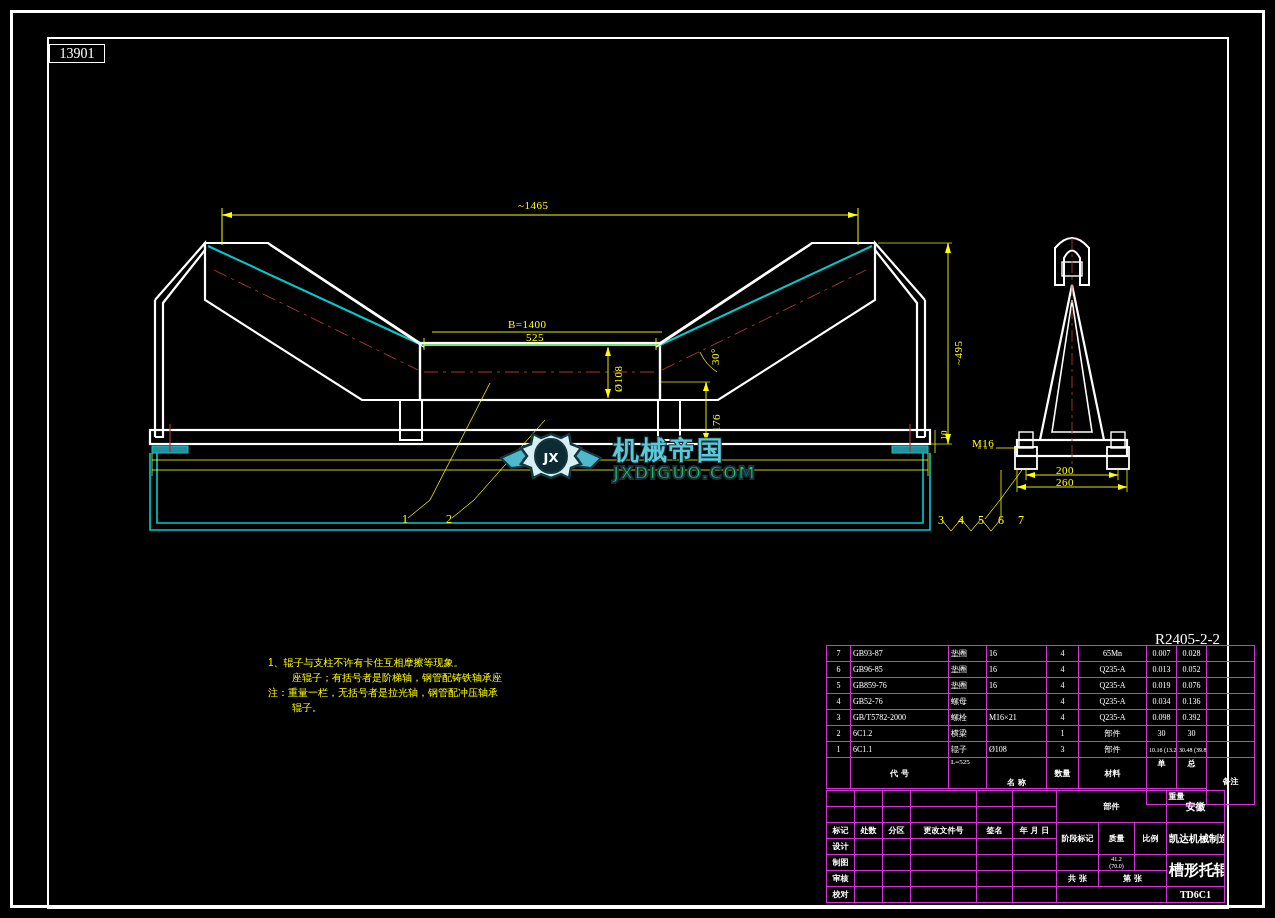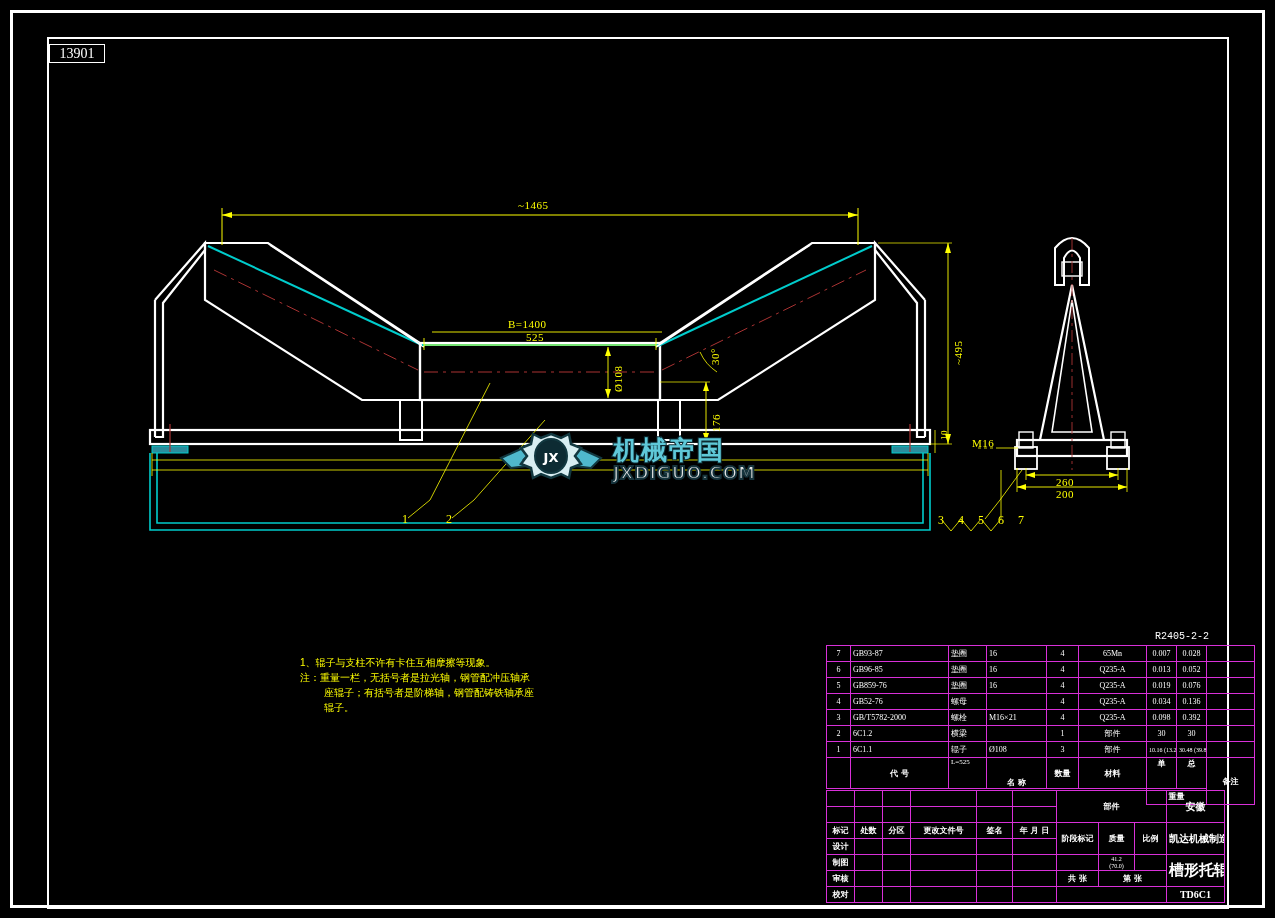--- a/index.html
+++ b/index.html
@@ -80,21 +80,21 @@
     font-family: "Liberation Sans", sans-serif;
     font-size: 10px;
     line-height: 15px;
   }
   .tech-req .title {
     text-align: center;
     font-weight: bold;
     letter-spacing: 3px;
     margin-bottom: 2px;
   }
-  .tech-req .line { white-space: pre-wrap; margin-left: 32px; }
+  .tech-req .line { white-space: pre-wrap; }
   .tech-req .indent { padding-left: 24px; }
 
   
   .tbl {
     position: absolute;
     border-collapse: collapse;
     table-layout: fixed;
     color: #ffffff;
     font-family: "Liberation Serif", serif;
     font-size: 8px;
@@ -111,22 +111,22 @@
   .bold { font-weight: bold; }
   .cjk { font-family: "DejaVu Sans", sans-serif; font-size: 8px; }
 
   #parts-table { left: 826px; top: 645px; width: 398px; }
   #title-block { left: 826px; top: 790px; width: 398px; }
 
   .code-label {
     position: absolute;
     left: 1155px; top: 631px;
     color: #ffffff;
-    font-family: Liberation Mono, monospace;
-    font-size: 10px;
+    font-family: Liberation Serif, serif;
+    font-size: 15px;
   }
 
   
   .watermark {
     position: absolute;
     left: 497px; top: 425px;
     width: 290px; height: 68px;
     display: flex;
     align-items: center;
     pointer-events: none;
@@ -139,21 +139,21 @@
   }
   .wm-cn {
     font-size: 26px;
     letter-spacing: 2px;
     -webkit-text-stroke: 2px #0d2b33;
     paint-order: stroke fill;
   }
   .wm-en {
     font-size: 17px;
     letter-spacing: 1px;
-    color: #e5e5e5;
+    color: #22c55e;
     -webkit-text-stroke: 2px #16343d;
     margin-top: 2px;
   }
 </style>
 </head>
 <body>
 
 <div id="root">
 
   <div class="outer-border"></div>
@@ -284,35 +284,35 @@
   <div class="dimtext" style="left:518px; top:199px;">~1465</div>
   <div class="dimtext" style="left:508px; top:318px;">B=1400</div>
   <div class="dimtext" style="left:526px; top:331px;">525</div>
   <div class="dimtext vert" style="left:612px; top:392px;">Ø108</div>
   <div class="dimtext vert" style="left:710px; top:432px;">176</div>
   <div class="dimtext vert" style="left:709px; top:365px;">30°</div>
   <div class="dimtext vert" style="left:952px; top:365px;">~495</div>
   <div class="dimtext vert" style="left:939px; top:440px; font-size:9px;">10</div>
 
   <div class="dimtext" style="left:972px; top:437px;">M16</div>
-  <div class="dimtext" style="left:1056px; top:488px;">200</div>
+  <div class="dimtext" style="left:1056px; top:464px;">200</div>
   <div class="dimtext" style="left:1056px; top:476px;">260</div>
 
   <div class="leader-num" style="left:402px; top:512px;">1</div>
   <div class="leader-num" style="left:446px; top:512px;">2</div>
   <div class="leader-num" style="left:938px; top:513px;">3</div>
   <div class="leader-num" style="left:958px; top:513px;">4</div>
   <div class="leader-num" style="left:978px; top:513px;">5</div>
   <div class="leader-num" style="left:998px; top:513px;">6</div>
   <div class="leader-num" style="left:1018px; top:513px;">7</div>
 
   <div class="tech-req">
     <div class="line">1、辊子与支柱不许有卡住互相摩擦等现象。</div>
+    <div class="line indent">座辊子；有括号者是阶梯轴，钢管配铸铁轴承座</div>
     <div class="line">注：重量一栏，无括号者是拉光轴，钢管配冲压轴承</div>
-    <div class="line indent">座辊子；有括号者是阶梯轴，钢管配铸铁轴承座</div>
     <div class="line indent">辊子。</div>
   </div>
 
   <div class="watermark">
     <svg width="108" height="62" viewBox="0 0 108 62">
       <g stroke="#123840" stroke-width="2" fill="#4fb8cc">
         <path d="M4,30 L26,20 L34,26 L26,32 L38,30 L30,38 L14,40 Z"></path>
         <path d="M104,30 L82,20 L74,26 L82,32 L70,30 L78,38 L94,40 Z"></path>
       </g>
       <g fill="none" stroke="#123840" stroke-width="2.5">

